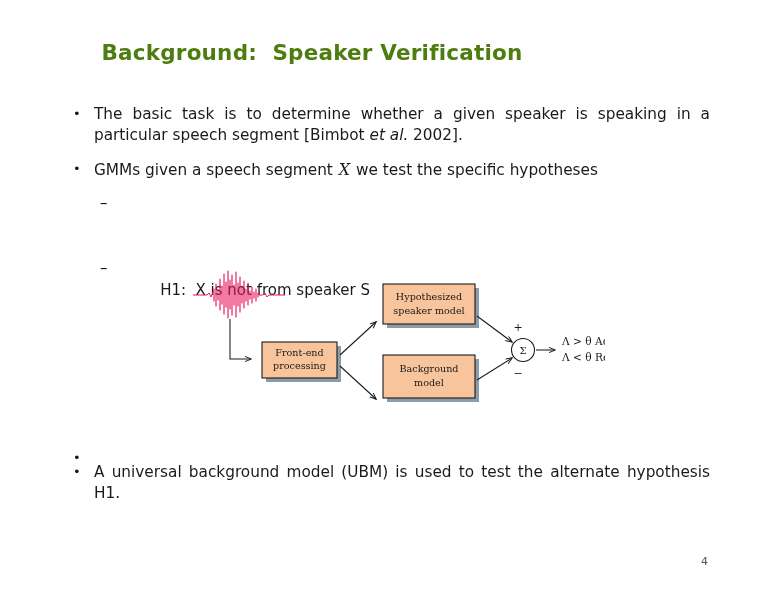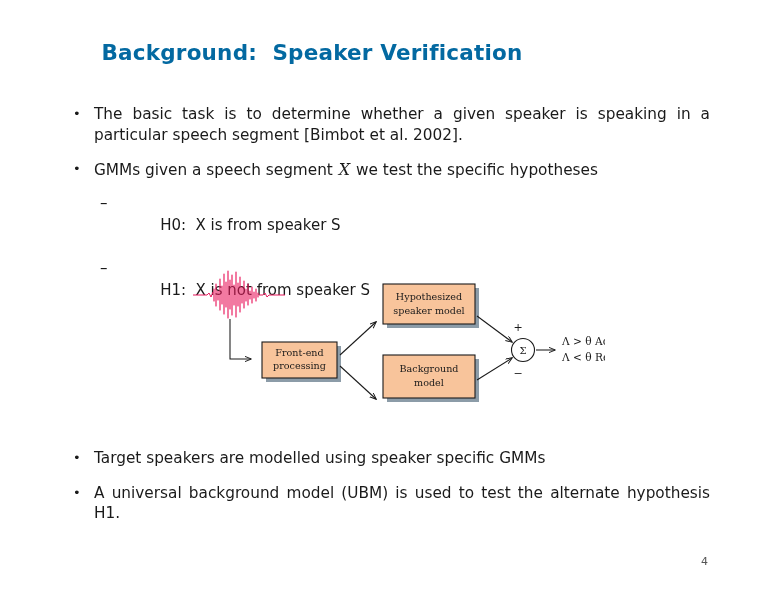--- a/index.html
+++ b/index.html
@@ -26,21 +26,21 @@
   .slide-title {
     position: absolute;
     top: 40px;
     left: 0;
     width: 624px;
     text-align: center;
     font-family: "DejaVu Sans", sans-serif;
     font-weight: bold;
     font-size: 21.5px;
     letter-spacing: 0.2px;
-    color: #0369a1;
+    color: #4d7c0f;
     white-space: pre;
   }
 
   
   .body {
     position: absolute;
     left: 70px;
     top: 104px;
     width: 640px;
   }
@@ -65,20 +65,21 @@
     line-height: 1.55;
   }
 
   .bullet .mathvar {
     font-family: "DejaVu Serif", serif;
     font-style: italic;
     font-size: 16px;
     padding: 0 1px;
   }
   .bullet .ital {
+    font-style: italic;
     margin-top: 38px;
   }
 
   
   .subs {
     margin: 2px 0 0 30px;
   }
   .sub {
     position: relative;
     padding-left: 22px;
@@ -154,21 +155,21 @@
     <div class="bullet">
       <span class="marker">•</span><span>The basic task is to determine whether a given speaker is speaking in a particular speech segment [Bimbot </span><span class="ital">et al.</span><span> 2002].</span>
     </div>
 
     <div class="bullet tight">
       <span class="marker">•</span><span>GMMs given a speech segment </span><span class="mathvar">X</span><span> we test the specific hypotheses</span>
     </div>
 
     <div class="subs">
       <div class="sub">
-        <span class="marker">–</span><span>H0:  X is from speaker S</span>
+        <span class="marker">–</span>
       </div>
       <div class="sub">
         <span class="marker">–</span><span>H1:  X is not from speaker S</span>
       </div>
     </div>
 
   </div>
 
   <div class="diagram">
     <svg width="420" height="150" viewBox="0 0 420 150" xmlns="http://www.w3.org/2000/svg">
@@ -246,21 +247,21 @@
 
       <path d="M351,88 L370,88" fill="none" stroke="#1a1a1a" stroke-width="1.05" marker-end="url(#arrowhead)"></path>
 
       <text class="dec-text" x="377" y="83">Λ &gt; θ Accept</text>
       <text class="dec-text" x="377" y="99">Λ &lt; θ Reject</text>
     </svg>
   </div>
 
   <div class="body-bottom">
     <div class="bullet">
-      <span class="marker">•</span><span>Target speakers are modelled using speaker specific GMMs</span>
+      <span class="marker">•</span>
     </div>
     <div class="bullet">
       <span class="marker">•</span><span>A universal background model (UBM) is used to test the alternate hypothesis H1.</span>
     </div>
   </div>
 
   <div class="page-number">4</div>
 
 </div>
 

